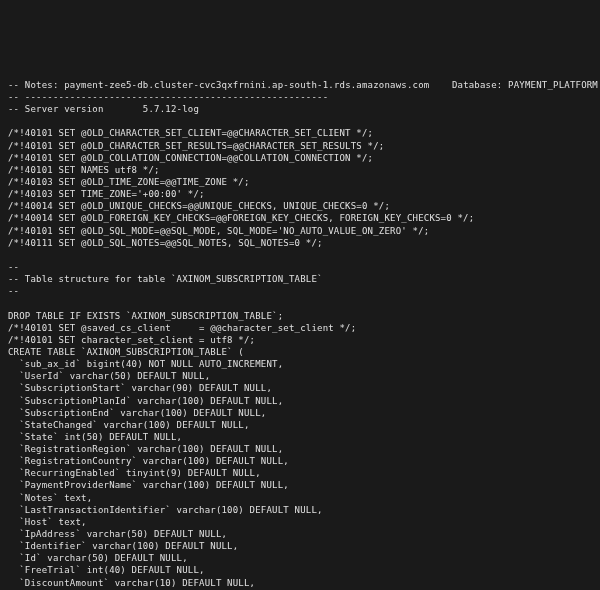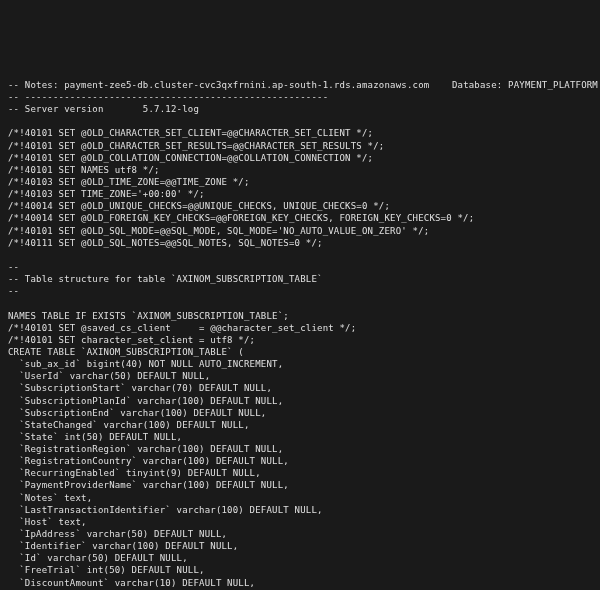--- a/index.html
+++ b/index.html
@@ -38,42 +38,42 @@
 <span>/*!40103 SET TIME_ZONE='+00:00' */;</span>
 <span>/*!40014 SET @OLD_UNIQUE_CHECKS=@@UNIQUE_CHECKS, UNIQUE_CHECKS=0 */;</span>
 <span>/*!40014 SET @OLD_FOREIGN_KEY_CHECKS=@@FOREIGN_KEY_CHECKS, FOREIGN_KEY_CHECKS=0 */;</span>
 <span>/*!40101 SET @OLD_SQL_MODE=@@SQL_MODE, SQL_MODE='NO_AUTO_VALUE_ON_ZERO' */;</span>
 <span>/*!40111 SET @OLD_SQL_NOTES=@@SQL_NOTES, SQL_NOTES=0 */;</span>
 
 <span>--</span>
 <span>-- Table structure for table `AXINOM_SUBSCRIPTION_TABLE`</span>
 <span>--</span>
 
-<span>NAMES TABLE IF EXISTS `AXINOM_SUBSCRIPTION_TABLE`;</span>
+<span>DROP TABLE IF EXISTS `AXINOM_SUBSCRIPTION_TABLE`;</span>
 <span>/*!40101 SET @saved_cs_client     = @@character_set_client */;</span>
 <span>/*!40101 SET character_set_client = utf8 */;</span>
 <span>CREATE TABLE `AXINOM_SUBSCRIPTION_TABLE` (</span>
 <span>  `sub_ax_id` bigint(40) NOT NULL AUTO_INCREMENT,</span>
 <span>  `UserId` varchar(50) DEFAULT NULL,</span>
-<span>  `SubscriptionStart` varchar(70) DEFAULT NULL,</span>
+<span>  `SubscriptionStart` varchar(90) DEFAULT NULL,</span>
 <span>  `SubscriptionPlanId` varchar(100) DEFAULT NULL,</span>
 <span>  `SubscriptionEnd` varchar(100) DEFAULT NULL,</span>
 <span>  `StateChanged` varchar(100) DEFAULT NULL,</span>
 <span>  `State` int(50) DEFAULT NULL,</span>
 <span>  `RegistrationRegion` varchar(100) DEFAULT NULL,</span>
 <span>  `RegistrationCountry` varchar(100) DEFAULT NULL,</span>
 <span>  `RecurringEnabled` tinyint(9) DEFAULT NULL,</span>
 <span>  `PaymentProviderName` varchar(100) DEFAULT NULL,</span>
 <span>  `Notes` text,</span>
 <span>  `LastTransactionIdentifier` varchar(100) DEFAULT NULL,</span>
 <span>  `Host` text,</span>
 <span>  `IpAddress` varchar(50) DEFAULT NULL,</span>
 <span>  `Identifier` varchar(100) DEFAULT NULL,</span>
 <span>  `Id` varchar(50) DEFAULT NULL,</span>
-<span>  `FreeTrial` int(50) DEFAULT NULL,</span>
+<span>  `FreeTrial` int(40) DEFAULT NULL,</span>
 <span>  `DiscountAmount` varchar(10) DEFAULT NULL,</span>
 <span>  `Created` varchar(100) DEFAULT NULL,</span>
 
 
 
 
 
 
 
 

